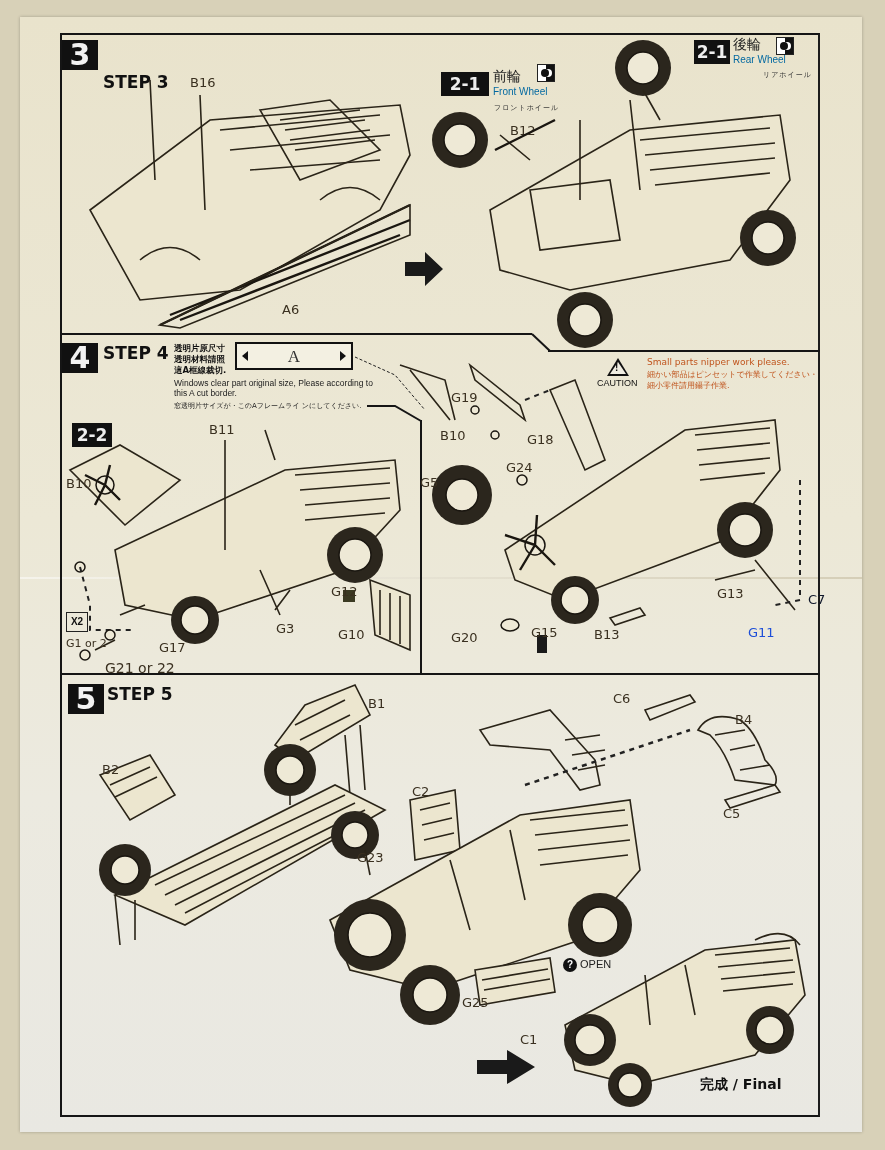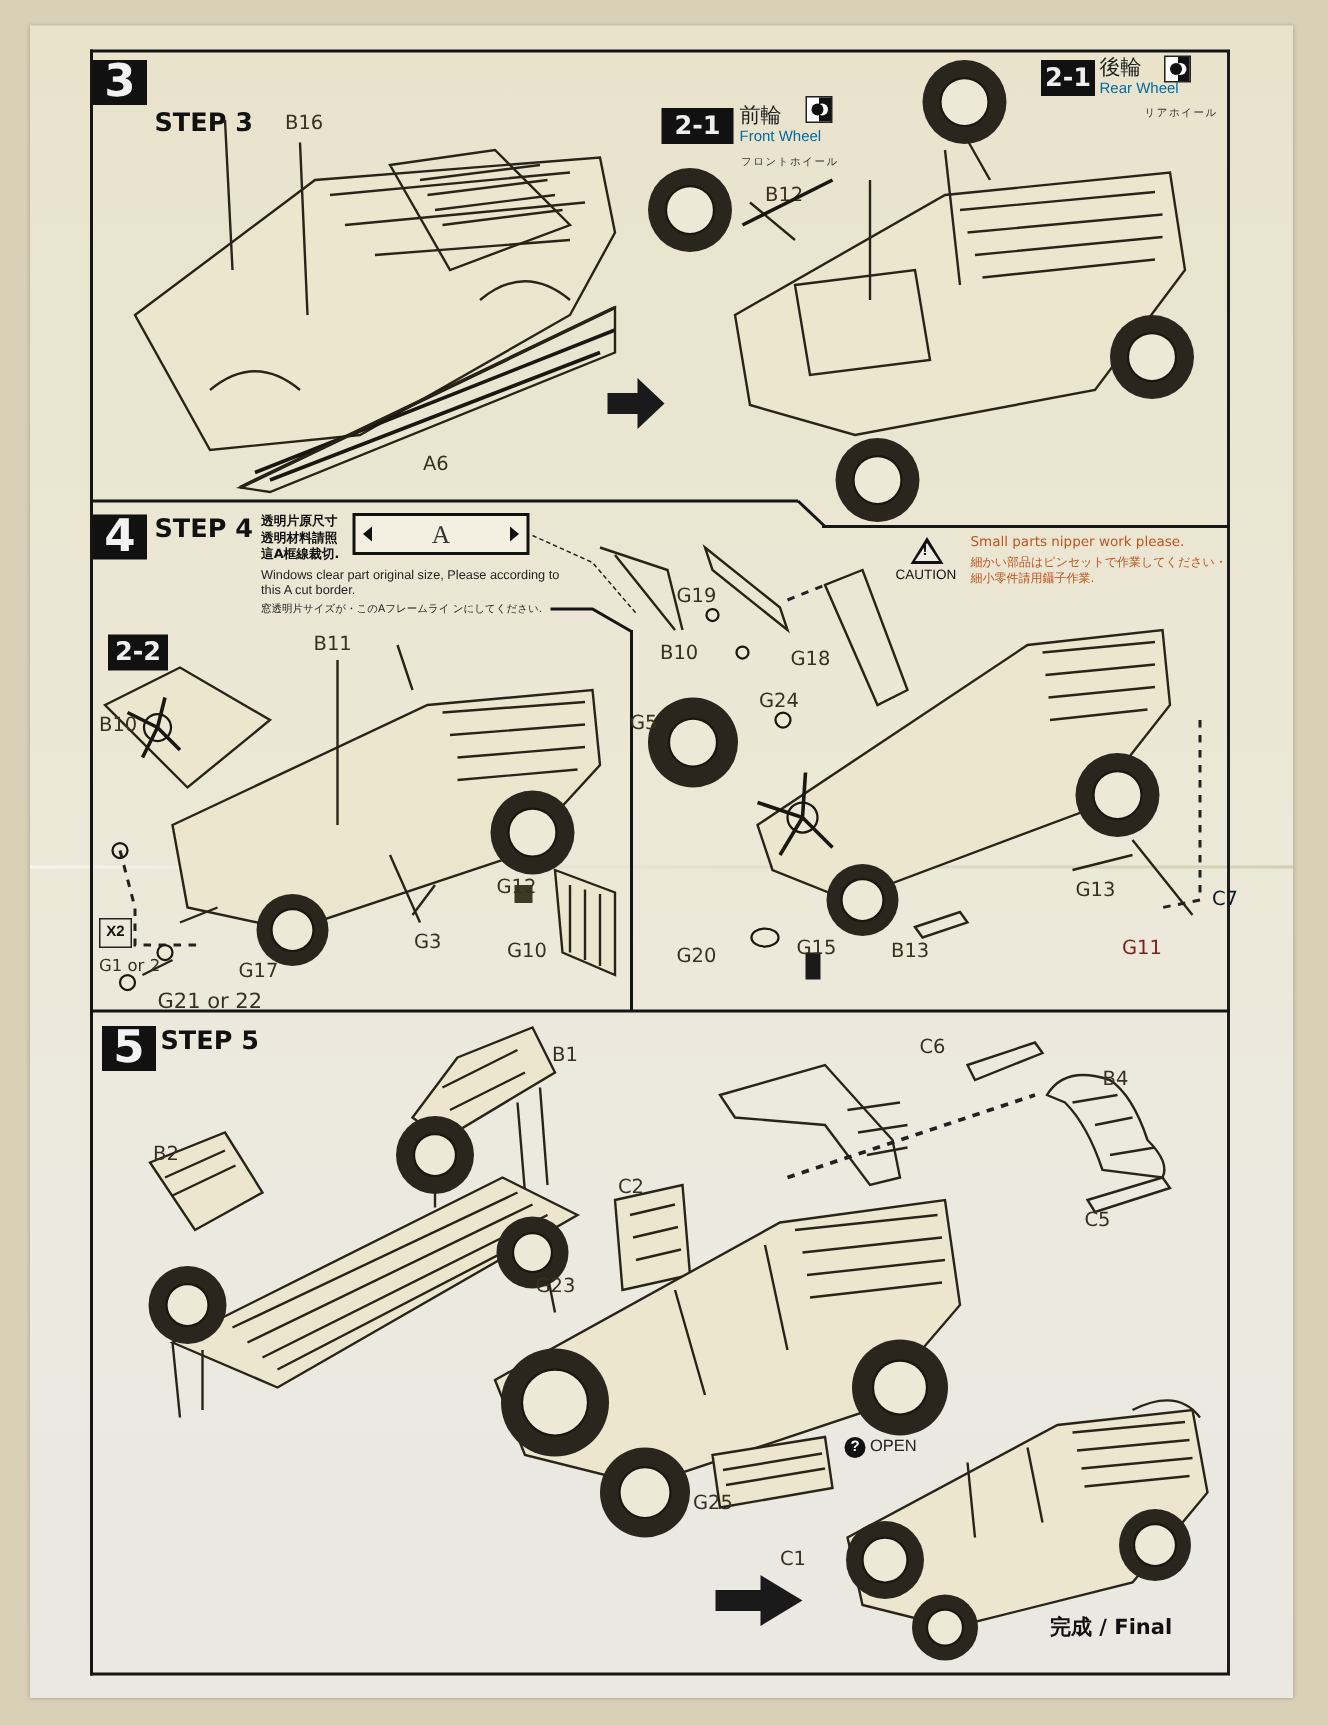--- a/index.html
+++ b/index.html
@@ -244,21 +244,21 @@
 <div class="part" style="left:440px; top:428px;">B10</div>
 <div class="part" style="left:451px; top:390px;">G19</div>
 <div class="part" style="left:492px; top:432px;margin-left:35px;">G18</div>
 <div class="part" style="left:420px; top:456px;margin-top:19px;">G5</div>
 <div class="part" style="left:506px; top:460px;">G24</div>
 <div class="part" style="left:451px; top:630px;text-align:center;">G20</div>
 <div class="part" style="left:531px; top:625px;">G15</div>
 <div class="part" style="left:594px; top:627px;">B13</div>
 <div class="part" style="left:717px; top:586px;">G13</div>
 <div class="part" style="left:792px; top:592px; color:#0f172a;margin-left:16px;">C7</div>
-<div class="part" style="left:748px; top:625px; color:#7f1d1d;">G11</div>
+<div class="part" style="left:748px; top:625px; color:#1d4ed8;">G11</div>
 
 <div class="step-num" style="left:68px; top:684px;">5</div>
 <div class="step-title" style="left:107px; top:684px;">STEP 5</div>
 
 <svg class="drawing" style="left:95px; top:685px;" width="310" height="270">
   <path class="fill-body" d="M210 20 L260 0 L275 30 L200 75 L180 60 Z"></path>
   <path class="ln" d="M200 40 L250 15 M205 55 L255 30"></path>
   <path class="ln" d="M195 65 L195 120 M250 50 L255 110 M265 40 L270 105"></path>
   <path class="fill-body" d="M5 90 L55 70 L80 110 L35 135 Z"></path>
   <path class="ln" d="M15 100 L55 82 M20 112 L62 92"></path>

